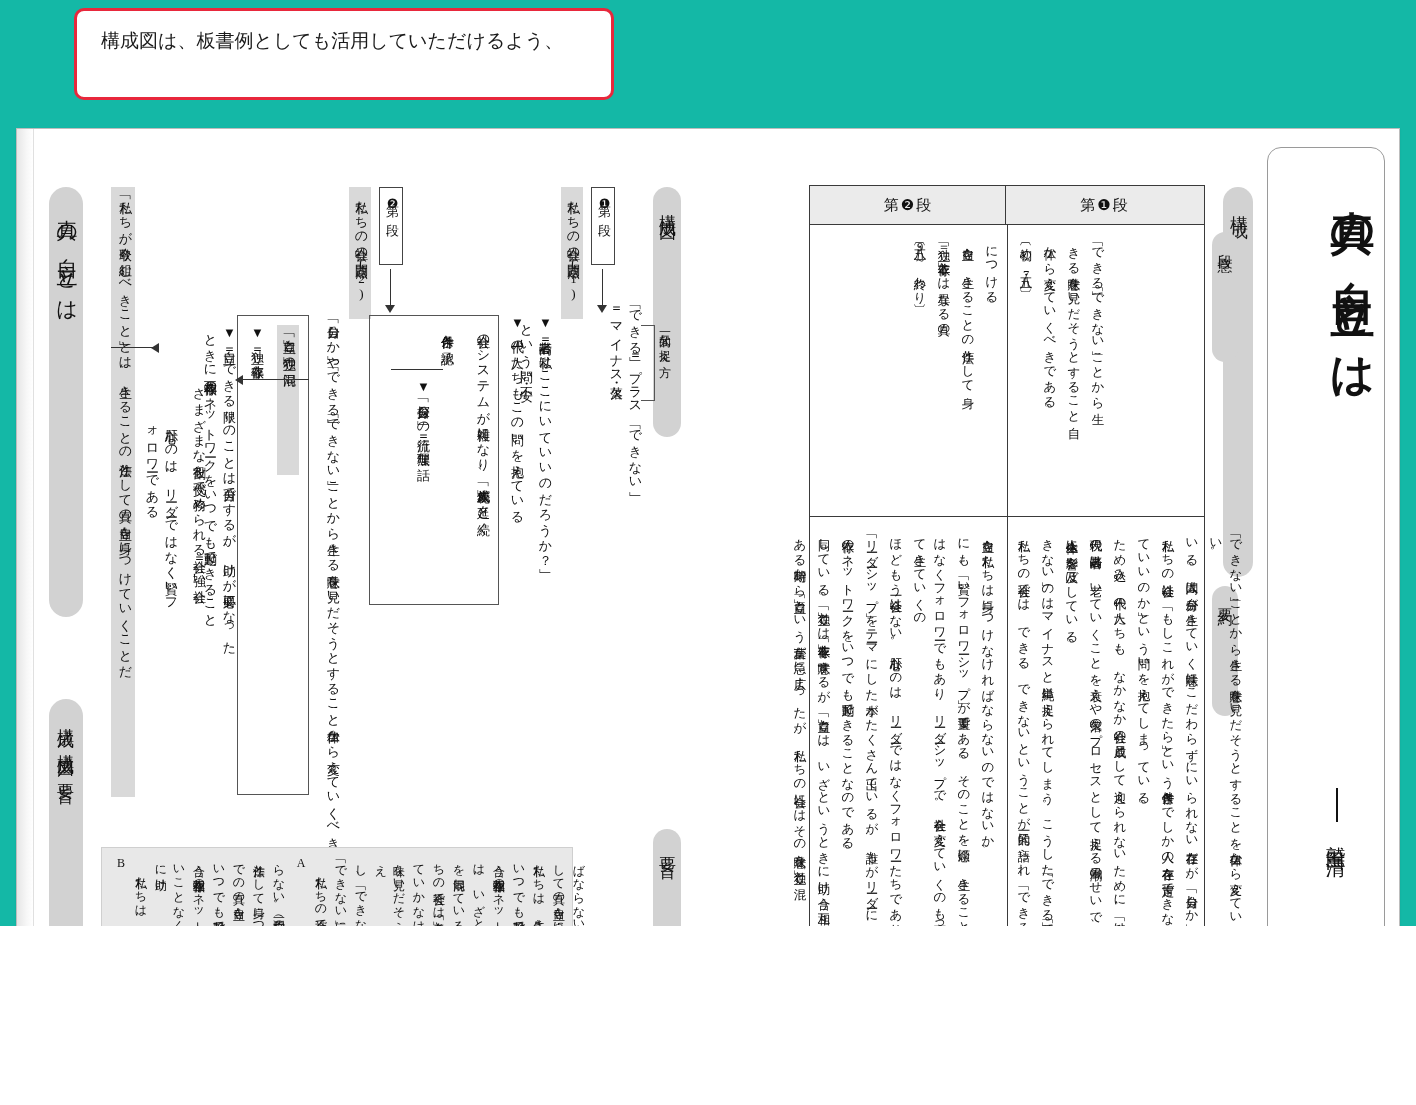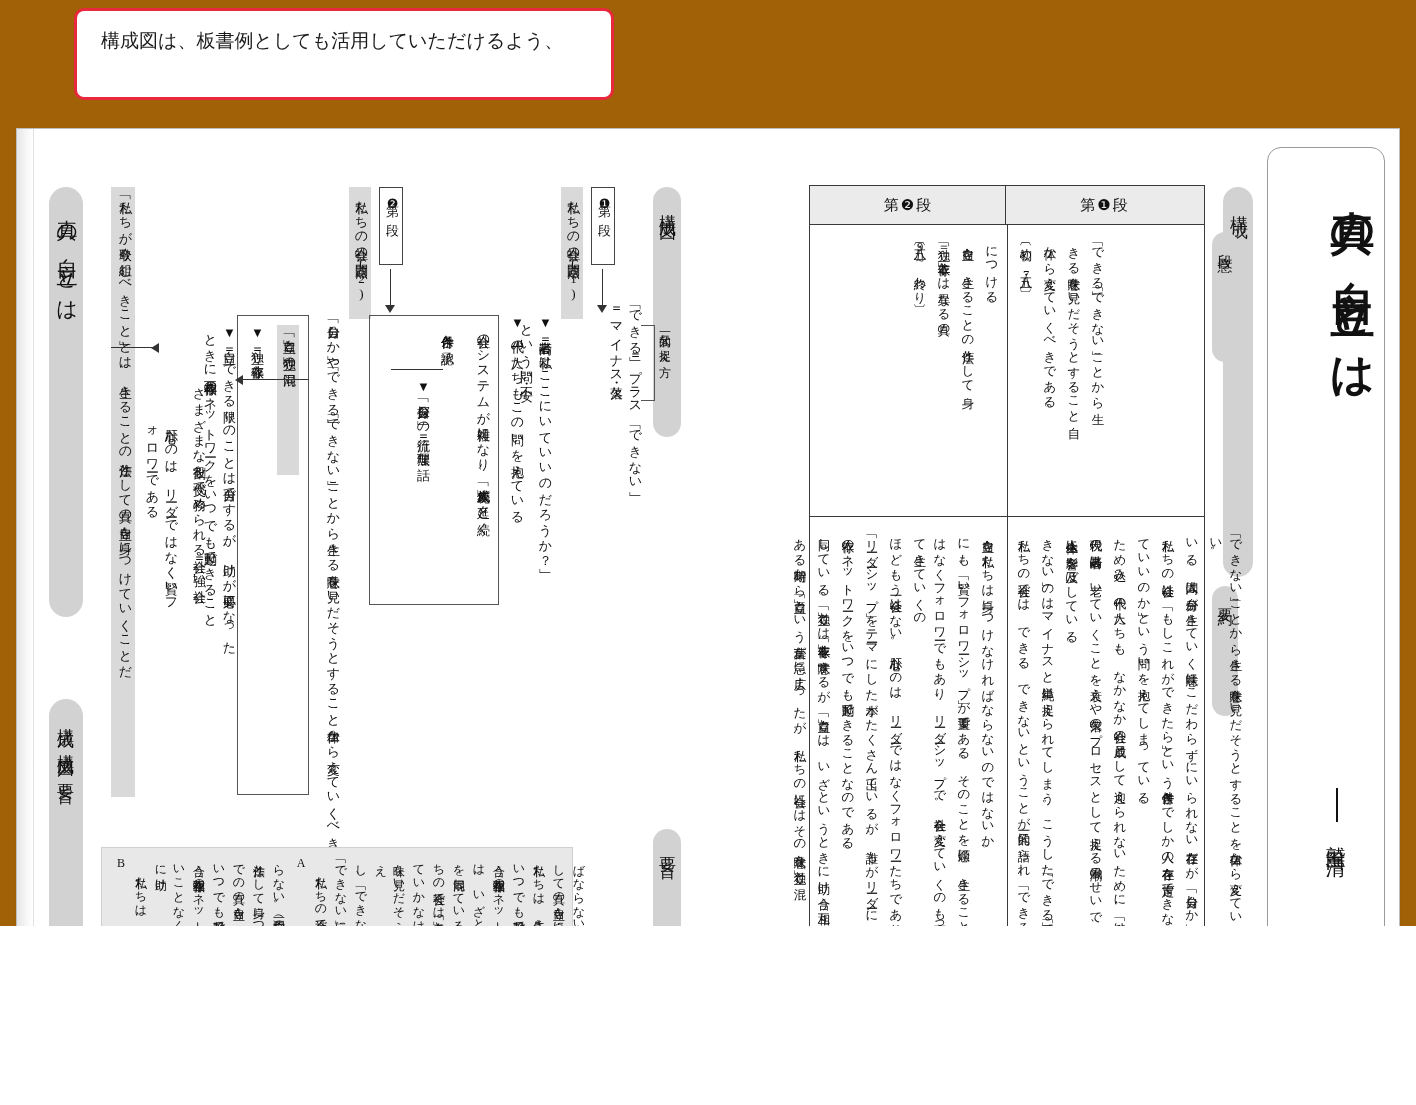--- a/index.html
+++ b/index.html
@@ -6,21 +6,21 @@
     margin: 0;
     padding: 0;
     background: #ffffff;
     font-family: "Liberation Serif", "DejaVu Serif", serif;
   }
   #page {
     position: relative;
     width: 1416px;
     height: 926px;
     overflow: hidden;
-    background: #a16207;
+    background: #14b8a6;
   }
 
   
   .callout {
     position: absolute;
     left: 74px;
     top: 8px;
     width: 540px;
     height: 92px;
     border: 3px solid #e8283c;

